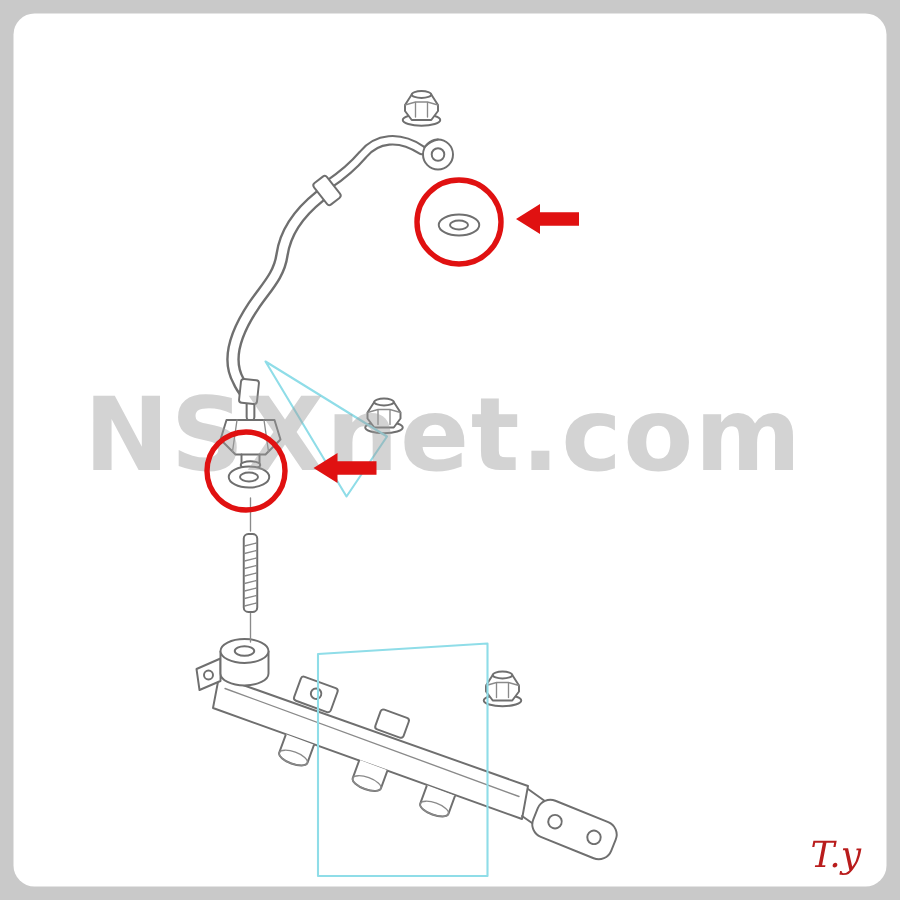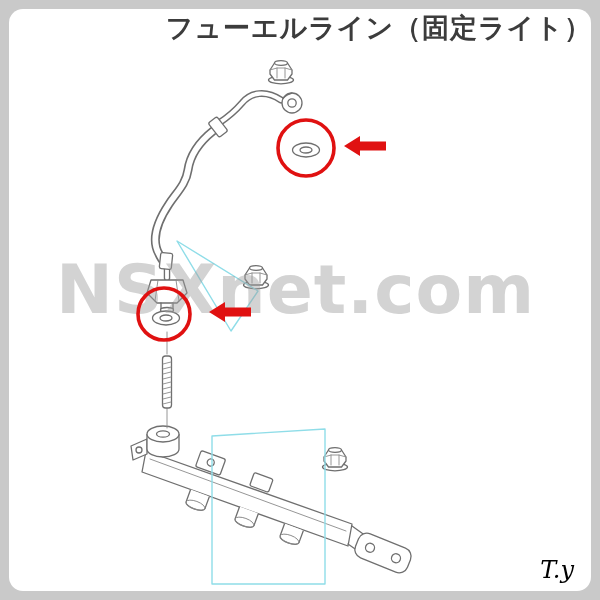--- a/index.html
+++ b/index.html
@@ -5,21 +5,21 @@
   *{box-sizing:border-box;}
   html,body{margin:0;padding:0;background:#c9c9c9;}
   #screen{position:relative;width:600px;height:600px;background:#c9c9c9;overflow:hidden;
           font-family:"DejaVu Sans","Liberation Sans",sans-serif;}
   .canvas{position:absolute;left:9px;top:9px;width:582px;height:582px;background:#ffffff;border-radius:14px;}
   .title{position:absolute;top:10px;left:20px;width:572px;text-align:right;
          font-size:27px;font-weight:bold;color:#3c3c3c;letter-spacing:1px;white-space:nowrap;}
   .diagram-svg{position:absolute;left:0;top:0;}
   .signature{position:absolute;right:26px;bottom:16px;
              font-family:"DejaVu Serif","Liberation Serif",serif;
-             font-style:italic;font-size:24px;color:#000000;}
+             font-style:italic;font-size:24px;color:#b91c1c;}
   
   .line{stroke:#6f6f6f;stroke-width:1.3;fill:none;stroke-linecap:round;stroke-linejoin:round;}
   .part{stroke:#6f6f6f;stroke-width:1.3;fill:#ffffff;stroke-linejoin:round;}
   .thin{stroke:#8a8a8a;stroke-width:0.9;fill:none;stroke-linecap:round;}
   .tube-outer{stroke:#6f6f6f;fill:none;stroke-linecap:round;}
   .tube-inner{stroke:#ffffff;fill:none;stroke-linecap:round;}
   .cyan{stroke:#8fdde8;stroke-width:1.4;fill:none;stroke-linejoin:round;}
   .red-stroke{stroke:#e01111;stroke-width:3.6;fill:none;}
   .red-fill{fill:#e01111;stroke:none;}
   .watermark-text{font-family:"DejaVu Sans","Liberation Sans",sans-serif;
@@ -133,15 +133,14 @@
     <g>
       <circle class="red-stroke" cx="306" cy="148" r="28"></circle>
       <use href="#red-arrow" transform="translate(344,146)"></use>
     </g>
     <g>
       <circle class="red-stroke" cx="164" cy="314" r="26"></circle>
       <use href="#red-arrow" transform="translate(209,312)"></use>
     </g>
   </svg>
 
-  <div class="title">フューエルライン（固定ライト）</div>
   <div class="signature">T.y</div>
 </div>
 
 </body></html>

